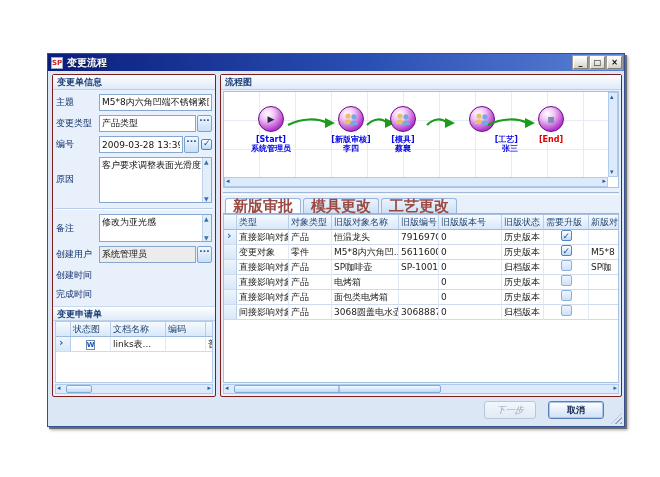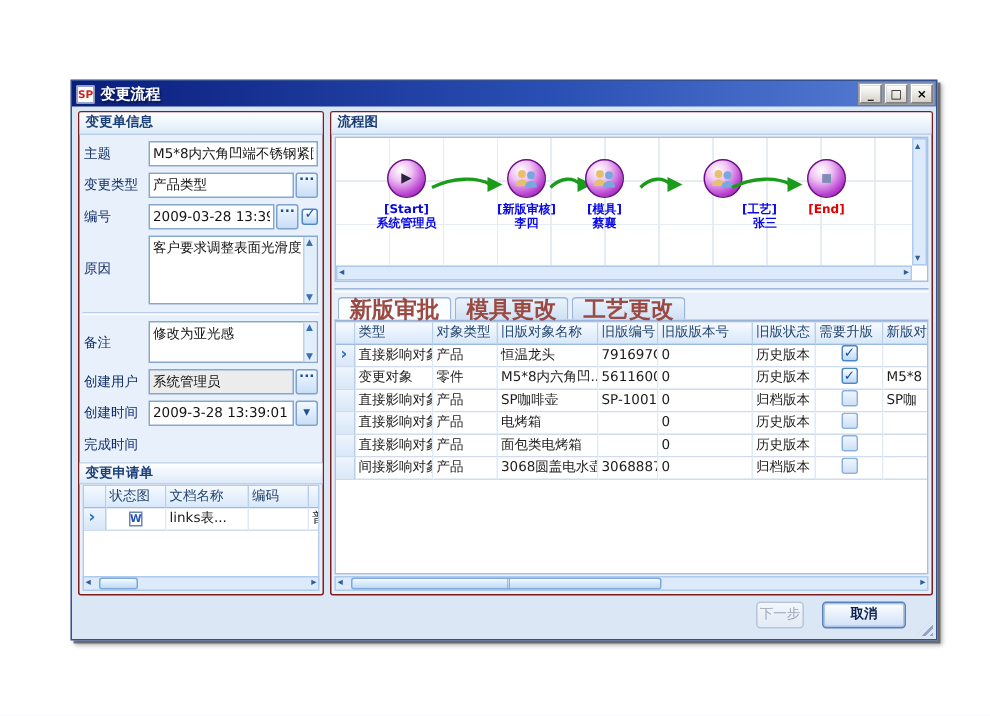--- a/index.html
+++ b/index.html
@@ -129,22 +129,22 @@
   .gridwrap { position:absolute; top:139px; left:2px; right:2px; bottom:13px;
     background:#fff; border:1px solid #aac0e0; overflow:hidden; }
   .maingrid .ghead,.maingrid .grow { grid-template-columns:13px 52px 43px 67px 40px 63px 42px 45px 45px; }
   .ghsb { left:2px; right:2px; bottom:2px; height:10px; }
   .ghsb .thumb { left:10px; right:45%; top:0; bottom:0; }
   .ghsb .thumb::after { content:"‖"; position:absolute; left:50%; top:-1px; color:#7fa9d8; font-size:7px; }
 
   
   .fbtn { position:absolute; height:18px; font-size:9px; font-family:inherit;
     border-radius:3px; text-align:center; line-height:16px; }
-  .fbtn.next { right:88px; bottom:7px; width:32px; color:#9aa4b5;
-    border:1px solid #b8c6dd; background:linear-gradient(#f3f7fc,#e2eaf5); }
+  .fbtn.next { right:88px; bottom:7px; width:52px; color:#9aa4b5;
+    border:1px solid #b8c6dd; background:linear-gradient(#f3f7fc,#e2eaf5);font-style:italic; }
   .fbtn.cancel { right:20px; bottom:7px; width:56px; color:#0d214d; font-weight:bold;
     border:1px solid #5a7fb5; background:linear-gradient(#ffffff,#cfe0f6);
     box-shadow:0 0 0 1px #a9c6ea inset; }
   .grip { position:absolute; right:2px; bottom:2px; width:11px; height:11px;
     background:repeating-linear-gradient(135deg, transparent 0 2px, #93a5c4 2px 4px);
     clip-path:polygon(100% 0, 100% 100%, 0 100%); }
 </style>
 </head>
 <body>
 
@@ -215,24 +215,20 @@
       <div class="frow">
         <span class="flabel">创建用户</span>
         <span class="fctrl">
           <input class="txt grey" readonly="" value="系统管理员" style="">
           <span class="btn-ell"></span>
         </span>
       </div>
 
       <div class="frow">
         <span class="flabel">创建时间</span>
-        <span class="fctrl">
-          <input class="txt" readonly="" value="2009-3-28 13:39:01" style="">
-          <span class="btn-dd"></span>
-        </span>
       </div>
 
       <div class="frow">
         <span class="flabel">完成时间</span>
       </div>
 
       <div class="sechdr sec2">变更申请单</div>
 
       <div class="reqgrid">
         <div class="ghead">

